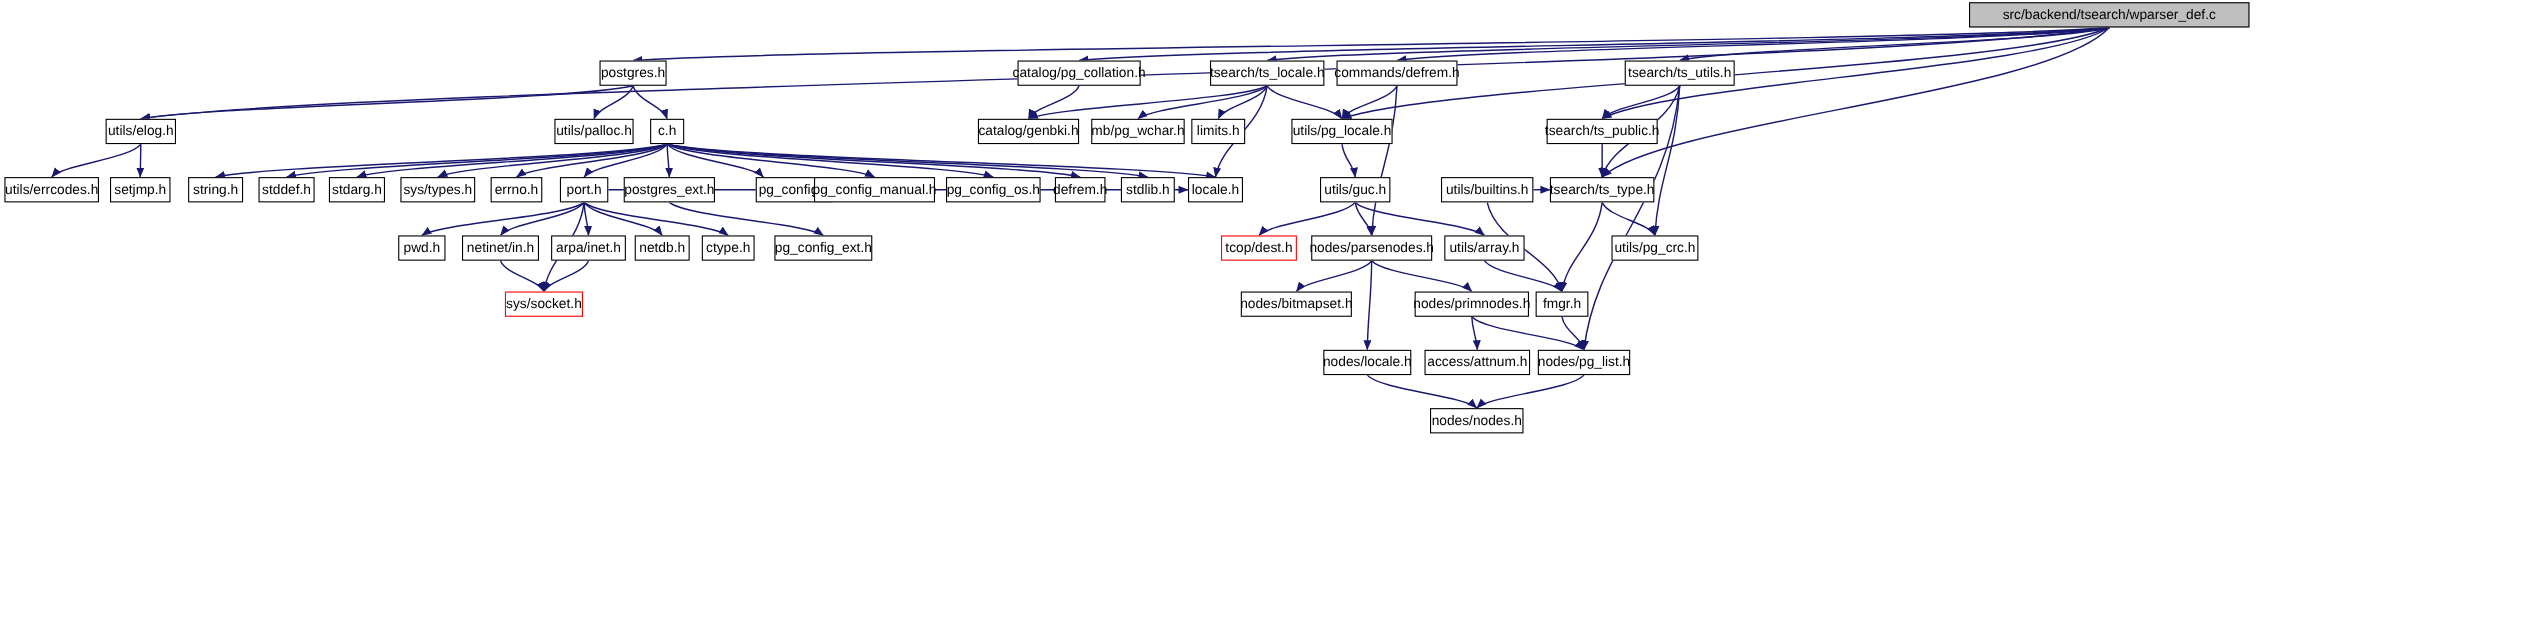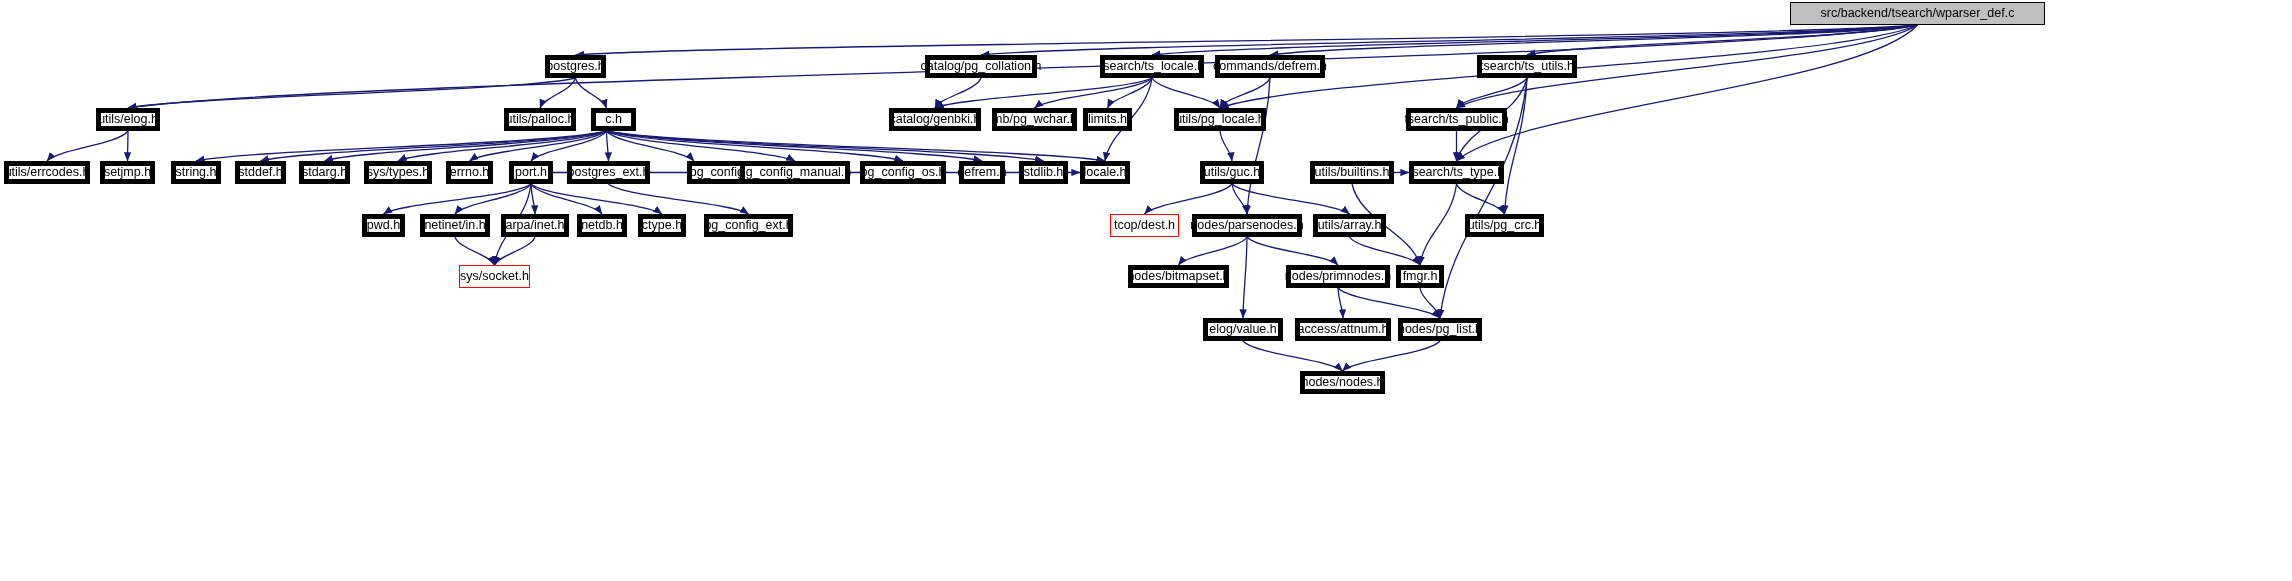--- a/index.html
+++ b/index.html
@@ -12,21 +12,21 @@
     overflow:hidden;
   }
   #edges {
     position:absolute; left:0; top:0;
     width:2292px; height:581px;
     pointer-events:none;
   }
   .node {
     position:absolute;
     box-sizing:border-box;
-    border:5px solid #000000;
+    border:1px solid #000000;
     background:#ffffff;
     color:#000000;
     font-size:12.5px;
     line-height:1;
     display:flex;
     align-items:center;
     justify-content:center;
     white-space:nowrap;
     height:23px;
     letter-spacing:0px;
@@ -141,21 +141,21 @@
       </div>
       <div class="node" style="left: 1477px; top: 55px; width: 100px;">
         <span class="lbl">tsearch/ts_utils.h</span>
       </div>
       <div class="node" style="left: 96px; top: 108px; width: 64px; text-align: right;">
         <span class="lbl">utils/elog.h</span>
       </div>
       <div class="node" style="left: 504px; top: 108px; width: 72px;">
         <span class="lbl">utils/palloc.h</span>
       </div>
-      <div class="node" style="left: 591px; top: 108px; width: 45px;">
+      <div class="node" style="left: 591px; top: 108px; width: 31px;">
         <span class="lbl">c.h</span>
       </div>
       <div class="node" style="left: 889px; top: 108px; width: 92px;">
         <span class="lbl">catalog/genbki.h</span>
       </div>
       <div class="node" style="left: 992px; top: 108px; width: 85px;">
         <span class="lbl">mb/pg_wchar.h</span>
       </div>
       <div class="node" style="left: 1083px; top: 108px; width: 49px;">
         <span class="lbl">limits.h</span>
@@ -256,21 +256,21 @@
       <div class="node" style="left: 1128px; top: 265px; width: 101px;">
         <span class="lbl">nodes/bitmapset.h</span>
       </div>
       <div class="node" style="left: 1286px; top: 265px; width: 104px;">
         <span class="lbl">nodes/primnodes.h</span>
       </div>
       <div class="node" style="left: 1396px; top: 265px; width: 48px;">
         <span class="lbl">fmgr.h</span>
       </div>
       <div class="node" style="left: 1203px; top: 318px; width: 80px;">
-        <span class="lbl">elog/value.h</span>
+        <span class="lbl">nodes/locale.h</span>
       </div>
       <div class="node" style="left: 1295px; top: 318px; width: 96px;">
         <span class="lbl">access/attnum.h</span>
       </div>
       <div class="node" style="left: 1398px; top: 318px; width: 84px;">
         <span class="lbl">nodes/pg_list.h</span>
       </div>
       <div class="node" style="left: 1300px; top: 371px; width: 85px;">
         <span class="lbl">nodes/nodes.h</span>
       </div>

